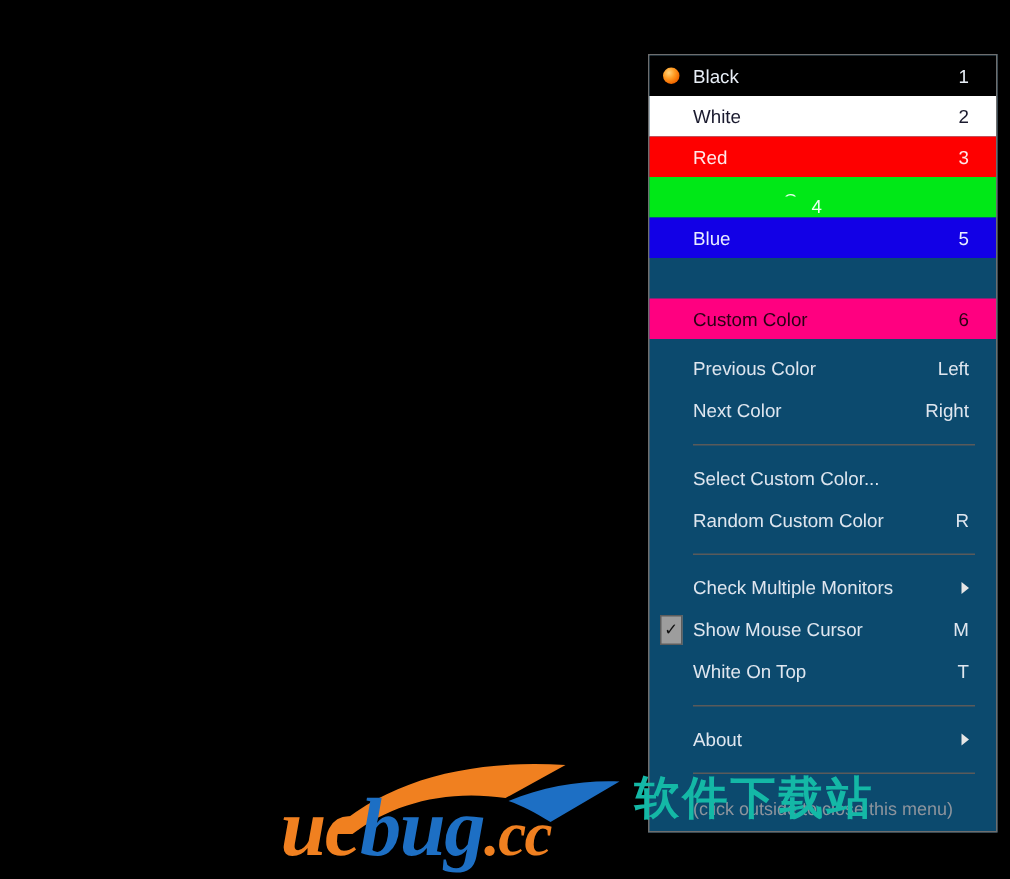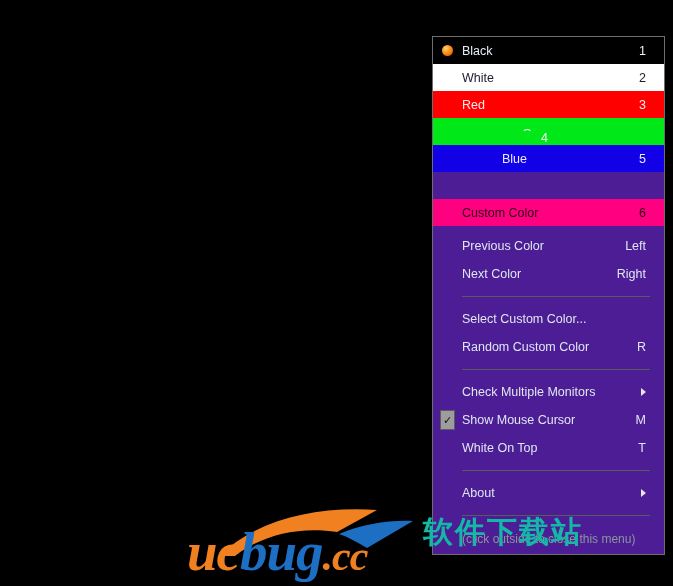--- a/index.html
+++ b/index.html
@@ -15,21 +15,21 @@
     font-family: "Liberation Sans", sans-serif;
     -webkit-font-smoothing: antialiased;
   }
 
   
   #context-menu {
     position: absolute;
     left: 432px;
     top: 36px;
     width: 233px;
-    background: #4c1d95;
+    background: #0c4a6e;
     border: 1px solid #6e6e6e;
     box-sizing: border-box;
     padding: 0;
   }
 
   .menu-section { padding: 0; }
 
   
   .row {
     position: relative;
@@ -71,21 +71,21 @@
     border-bottom: 4px solid transparent;
     border-left: 5px solid #e6e6e6;
   }
 
   
   .row.color-row { height: 27px; }
   .row.color-black  { background: #000000; color: #e8eef6; }
   .row.color-white  { background: #ffffff; color: #1a1a2e; }
   .row.color-red    { background: #fe0000; color: #ffe9ea; }
   .row.color-green  { background: #00e817; color: #eafff0; flex-direction: column; }
-  .row.color-blue   { background: #1200e6; color: #e8ecff; gap: 40px; }
+  .row.color-blue   { background: #1200e6; color: #e8ecff; }
   .row.color-custom { background: #ff0080; color: #2a0014; margin-top: 27px; }
 
   
   .radio-bullet {
     width: 11px;
     height: 11px;
     border-radius: 50%;
     background: radial-gradient(circle at 36% 32%, #ffd27a 0%, #ff9b22 38%, #f46a00 70%, #a83d00 100%);
     box-shadow: 0 0 1px rgba(0,0,0,0.6);
   }

